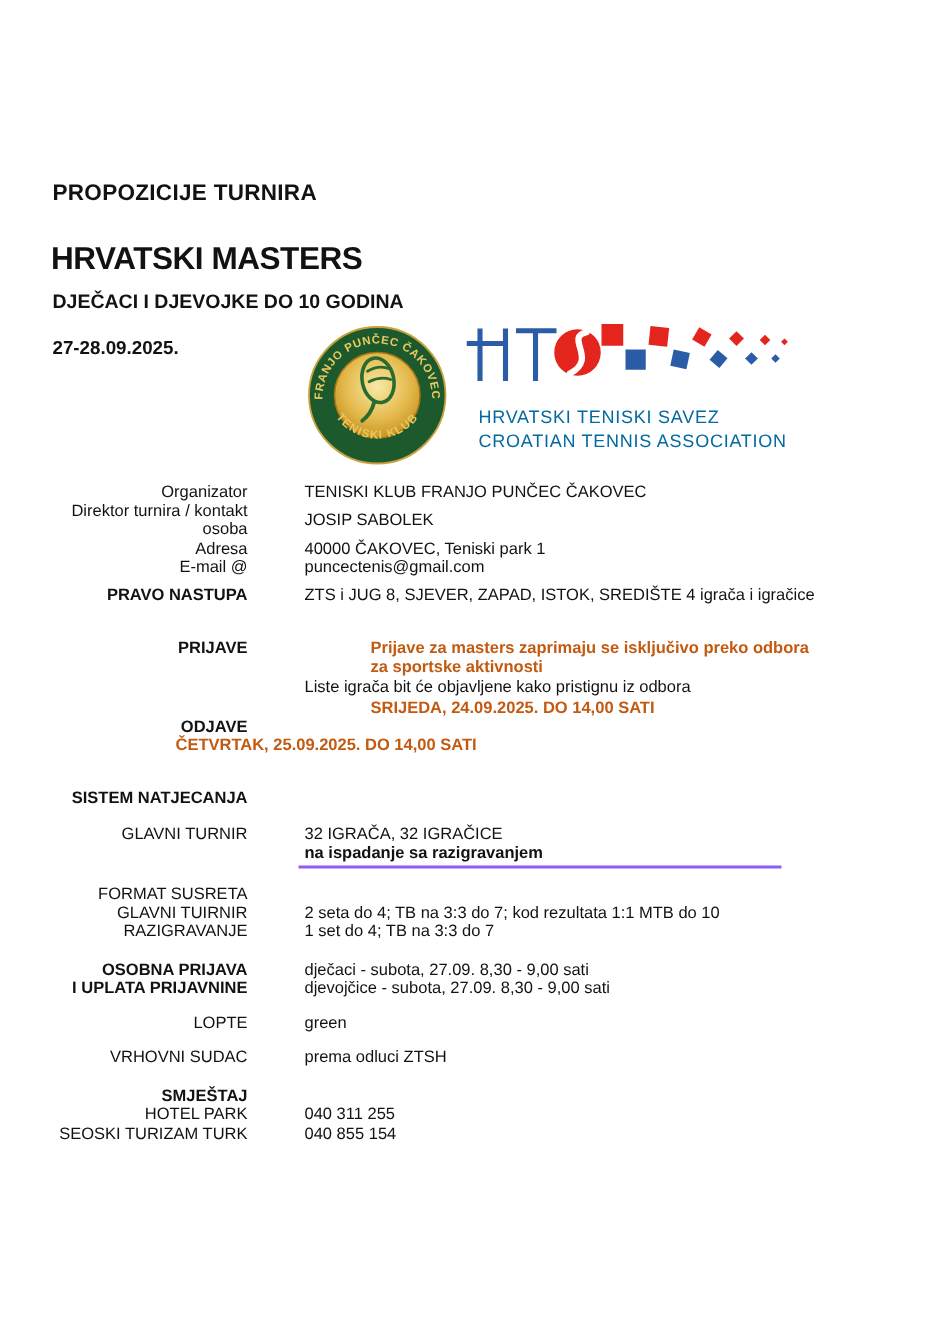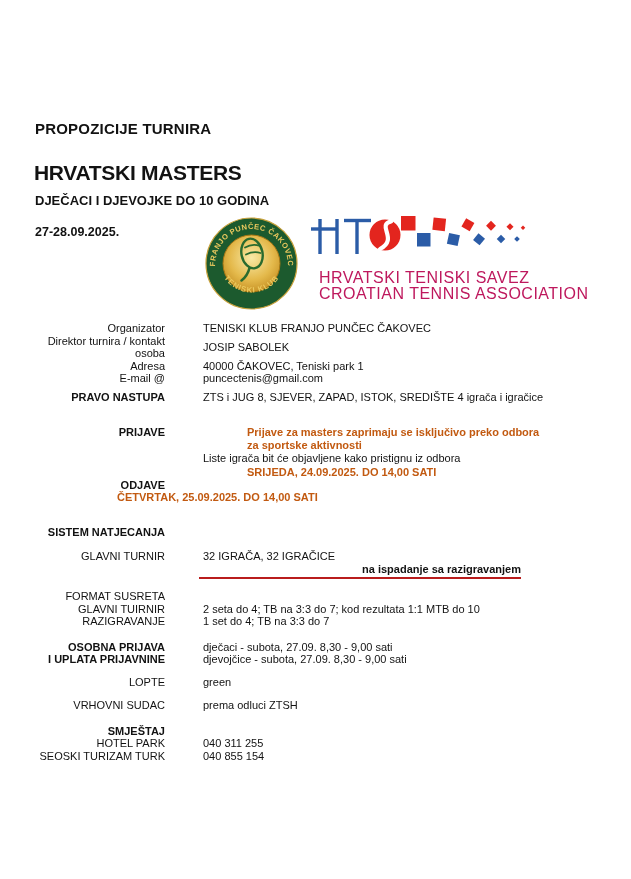--- a/index.html
+++ b/index.html
@@ -28,22 +28,22 @@
   .dates {
     position: absolute; left: 35px; top: 225px;
     font-size: 12.5px; font-weight: bold;
   }
   
   .logos { position: absolute; left: 205px; top: 214px; display: flex; align-items: flex-start; }
   .club-logo { margin-top: 3px; }
   .hts-block { margin-left: 13px; }
   .hts-text { margin-top: 8px; margin-left: 8px; }
   .hts-text div {
-    font-size: 16px; line-height: 15.5px; letter-spacing: 0.5px;
-    color: #be185d; white-space: nowrap;
+    font-size: 12px; line-height: 15.5px; letter-spacing: 0.5px;
+    color: #0369a1; white-space: nowrap;
   }
   
   .info {
     position: absolute; left: 35px; top: 322px; width: 575px;
     font-size: 11px; line-height: 12.5px;
   }
   .row { display: flex; align-items: flex-start; }
   .lbl { width: 130px; flex: none; text-align: right; }
   .val { margin-left: 38px; }
   .b { font-weight: bold; }
@@ -55,22 +55,22 @@
   .mt22 { margin-top: 22px; }
   .mt12 { margin-top: 12px; }
   .mt11 { margin-top: 11px; }
   .mt13 { margin-top: 13px; }
   .mt10 { margin-top: 10px; }
   .prijave-lines div { line-height: 13.2px; }
   .glavni-val div { line-height: 13px; }
   .underlined {
     font-weight: bold;
     display: block; width: 318px;
-    border-bottom: 2px solid #b91c1c;
-    padding-left: 4px; margin-left: -4px; padding-bottom: 1px; text-align: right;
+    border-bottom: 2px solid #8b5cf6;
+    padding-left: 4px; margin-left: -4px; padding-bottom: 1px;
   }
   .row-castelum { font-size: 13.5px; font-weight: bold; line-height: 16px; }
   .row-castelum .lbl { padding-right: 9px; box-sizing: border-box; }
   .row-castelum .val { margin-left: 25px; letter-spacing: 0.3px; }
 </style>
 </head>
 <body>
 
 <div class="page">
 

